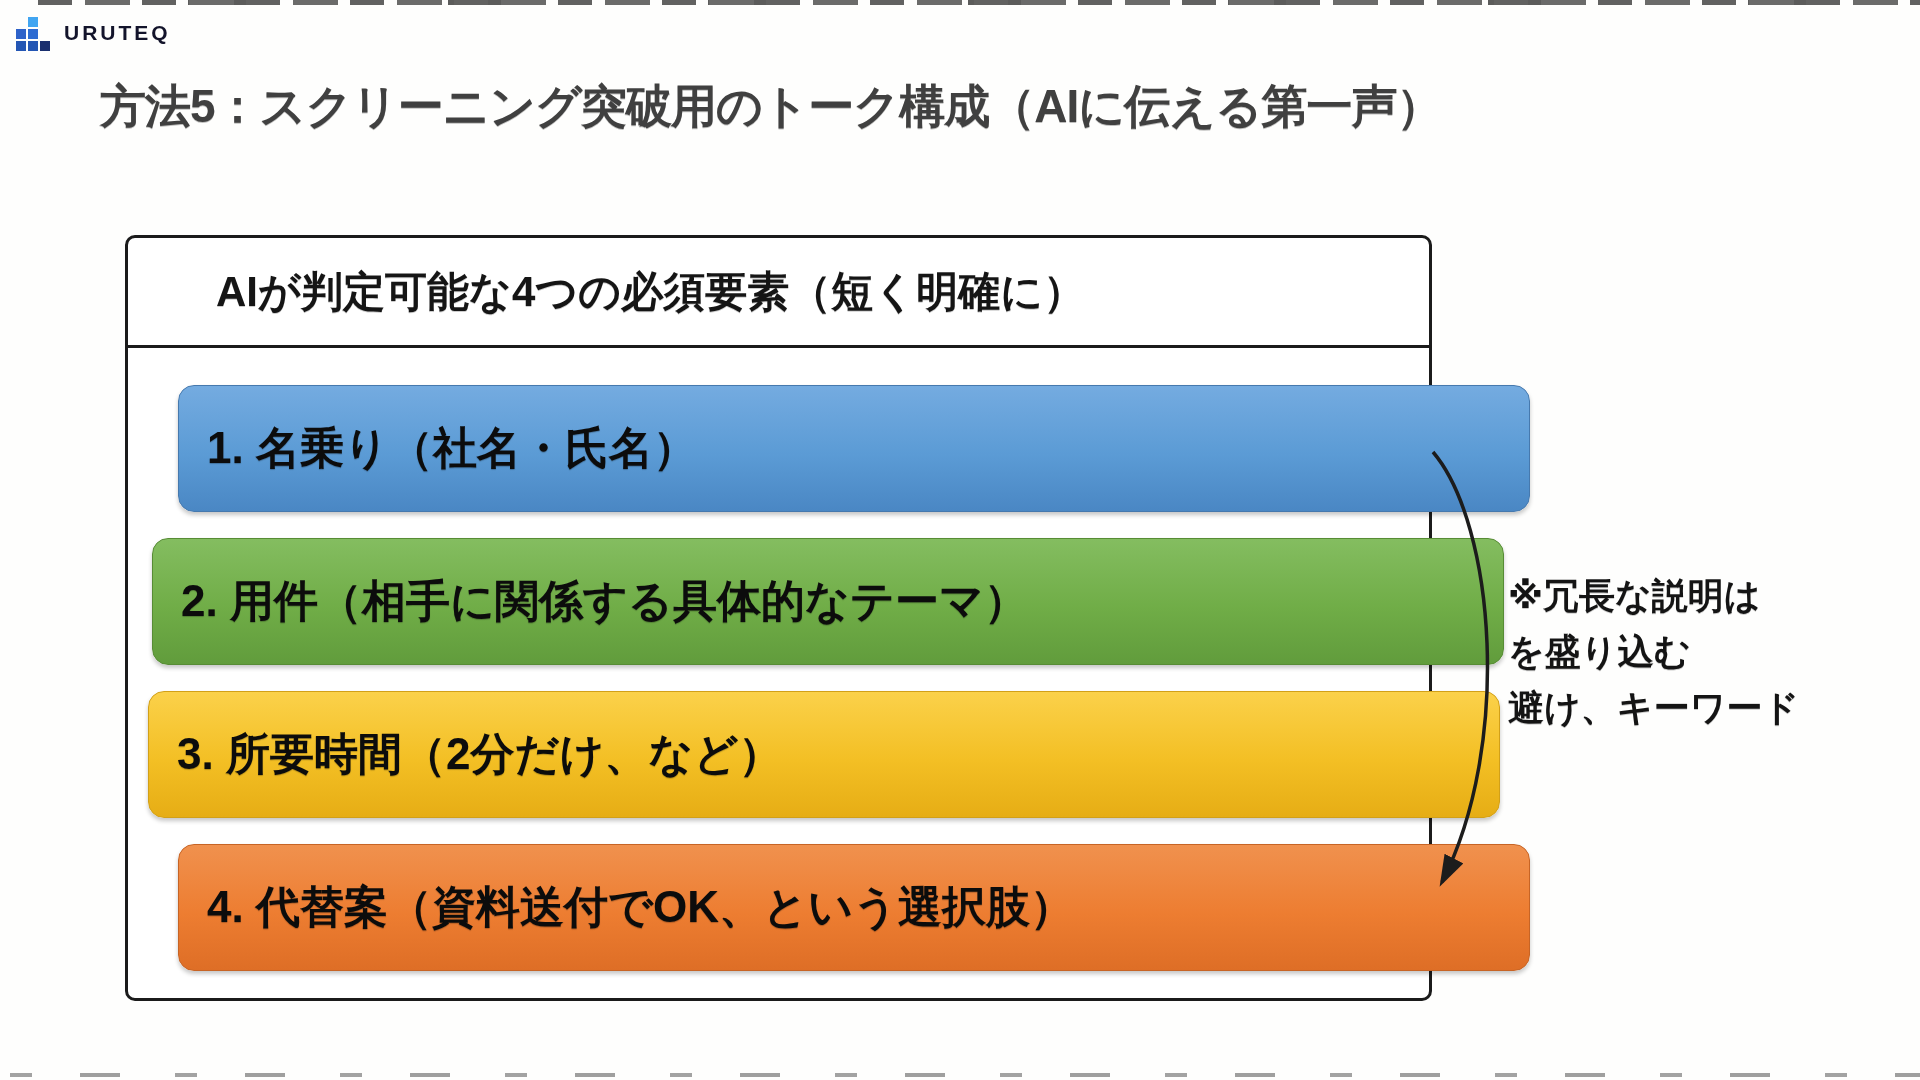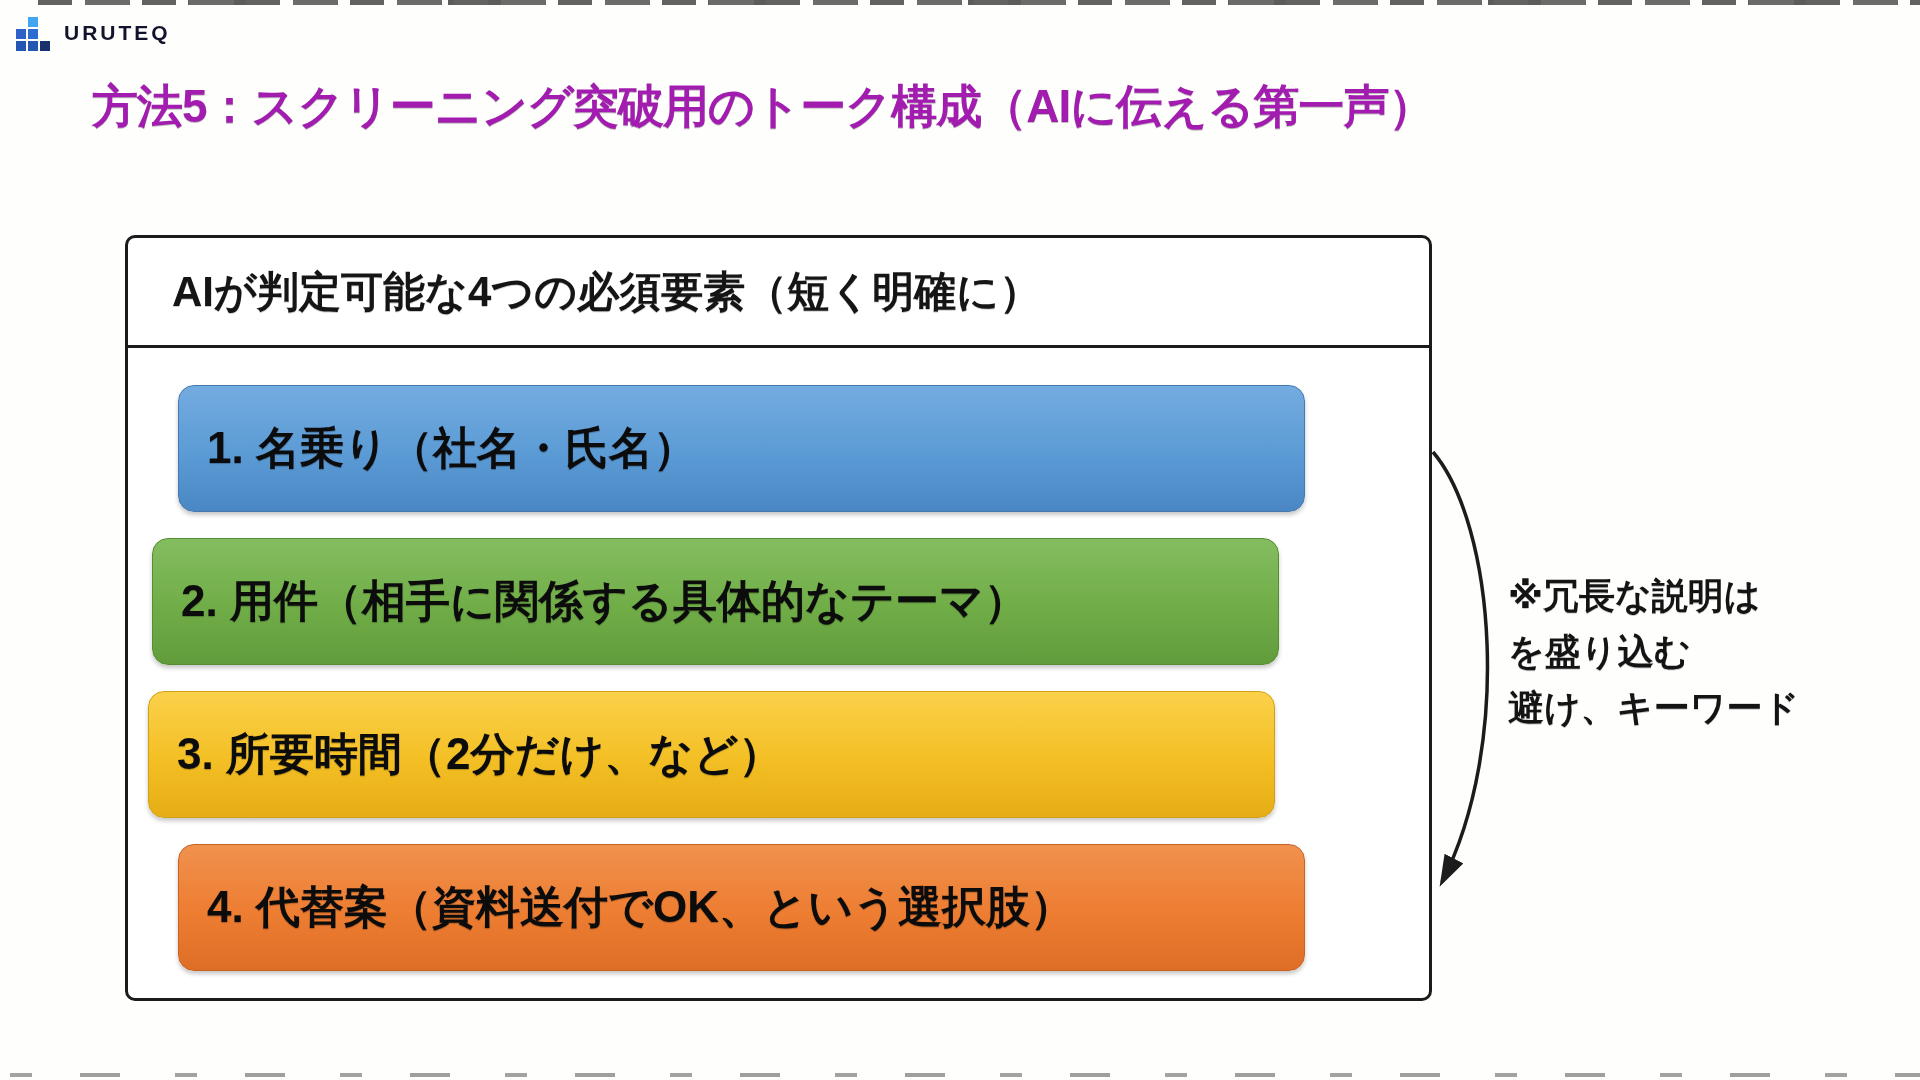--- a/index.html
+++ b/index.html
@@ -30,41 +30,41 @@
   .sq.c1r3{left:2px; top:28px;background:#2456b4;}
   .sq.c2r1{left:14px;top:4px; background:#41a5f1;}
   .sq.c2r2{left:14px;top:16px;background:#2d6bd2;}
   .sq.c2r3{left:14px;top:28px;background:#2456b4;}
   .sq.c3r3{left:26px;top:28px;background:#1a2f6e;}
   .logo-text{
     margin-left:10px;font-size:21px;font-weight:700;letter-spacing:3px;color:#13142b;
   }
   
   .page-title{
-    position:absolute;left:92px;top:76px;width:1500px;
-    font-size:46px;font-weight:800;letter-spacing:-1px;color:#a21caf;
+    position:absolute;left:100px;top:76px;width:1500px;
+    font-size:46px;font-weight:800;letter-spacing:-1px;color:#404040;
     text-shadow:0 1px 0 rgba(0,0,0,.25);
     white-space:nowrap;
   }
   
   .panel{
     position:absolute;left:125px;top:235px;width:1307px;height:766px;
     background:#fff;border:3px solid #1b1b1b;border-radius:10px;
     box-sizing:border-box;
   }
   .panel-header{
     height:107px;display:flex;align-items:center;
-    border-bottom:3px solid #1b1b1b;padding-left:44px;
+    border-bottom:3px solid #1b1b1b;padding-left:88px;
     font-size:42px;font-weight:800;color:#151515;
     text-shadow:0 1px 0 rgba(0,0,0,.2);
     white-space:nowrap;
   }
   .bars{position:relative;padding-top:37px;}
   .bar{
-    width:1127px;height:127px;margin-left:50px;margin-bottom:26px;
+    width:1352px;height:127px;margin-left:50px;margin-bottom:26px;
     border-radius:16px;border:1px solid rgba(0,0,0,.25);
     box-sizing:border-box;
     display:flex;align-items:center;padding-left:28px;
     font-size:44px;font-weight:800;color:#0c0c0c;
     box-shadow:0 3px 4px rgba(0,0,0,.22);
     text-shadow:0 1px 1px rgba(0,0,0,.25);
     white-space:nowrap;
   }
   
   .side-note{

